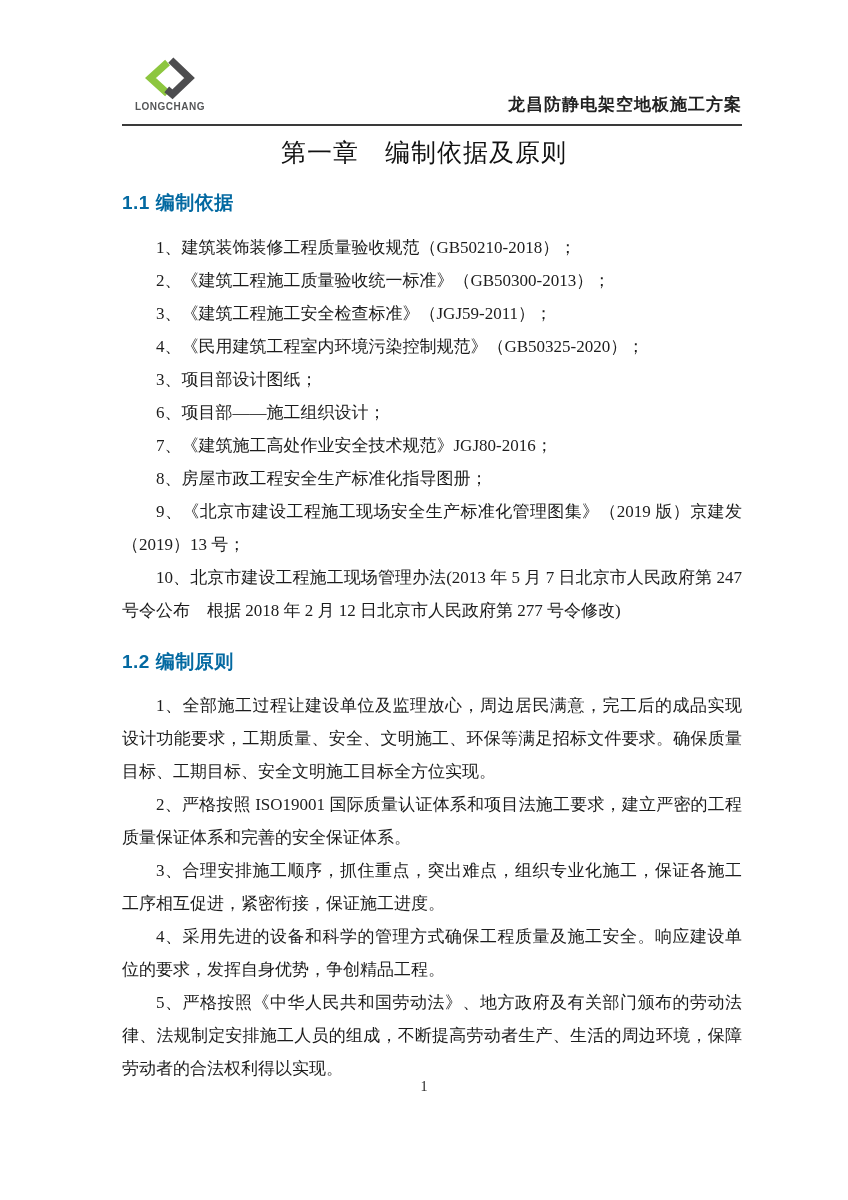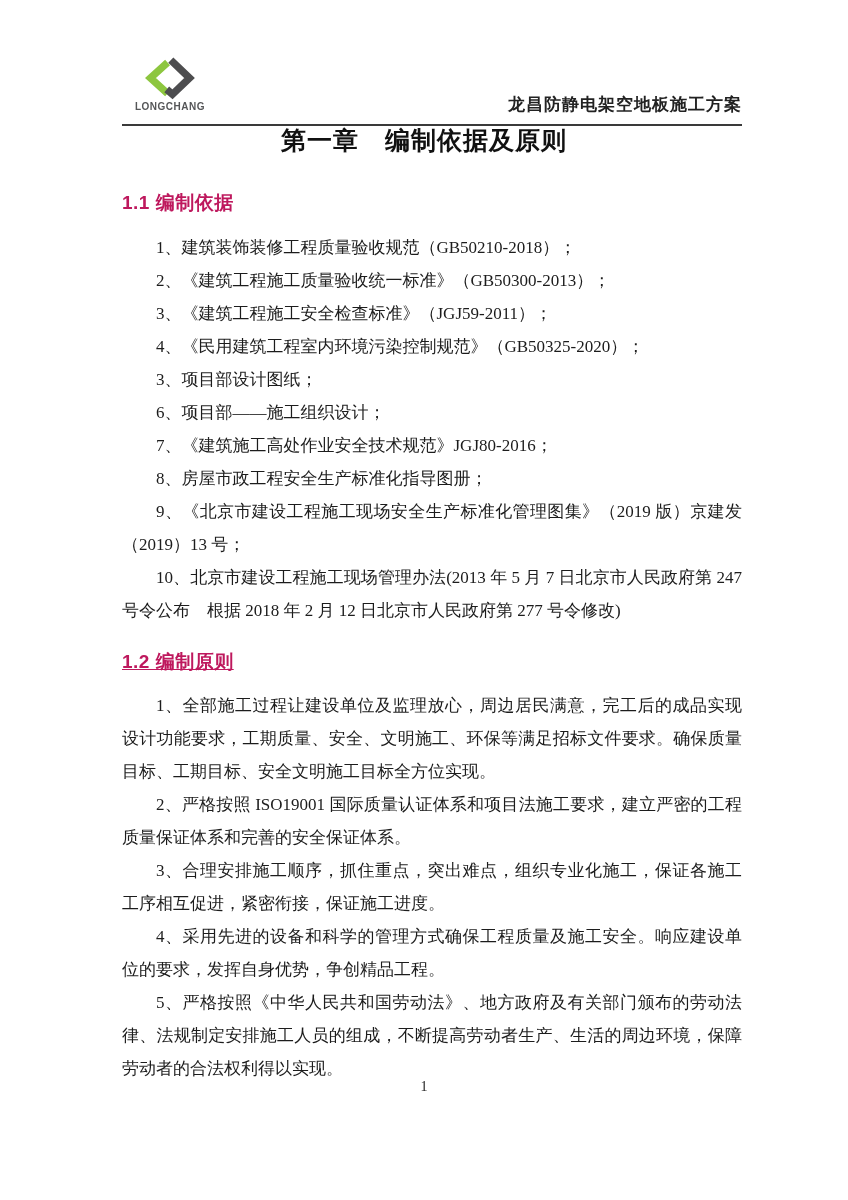--- a/index.html
+++ b/index.html
@@ -46,45 +46,45 @@
     right: 0;
     bottom: 8px;
     font-size: 17px;
     font-weight: bold;
     letter-spacing: 1px;
     color: #222;
   }
   
   .chapter-title {
     position: absolute;
-    top: 124px;
+    top: 136px;
     left: 0;
     width: 100%;
     text-align: center;
     font-size: 25px;
-    font-weight: bold;
+    font-weight: normal;
     letter-spacing: 1px;
     color: #111;
   }
   
   .content {
     position: absolute;
     top: 190px;
     left: 122px;
     width: 620px;
   }
   .section-heading {
     font-family: "Liberation Sans", "DejaVu Sans", sans-serif;
     font-size: 19px;
     font-weight: bold;
     line-height: 26px;
-    color: #be185d;
+    color: #0369a1;
     letter-spacing: 0.5px;
   }
-  .section-heading.second { margin-top: 22px; text-decoration: underline; }
+  .section-heading.second { margin-top: 22px; }
   .item-list { margin-top: 15px; margin-bottom: 3px; }
   .item-list p,
   .para-list p {
     font-size: 17px;
     line-height: 33px;
     text-indent: 2em;
     text-align: justify;
     color: #1c1c1c;
   }
   .para-list { margin-top: 14px; }

